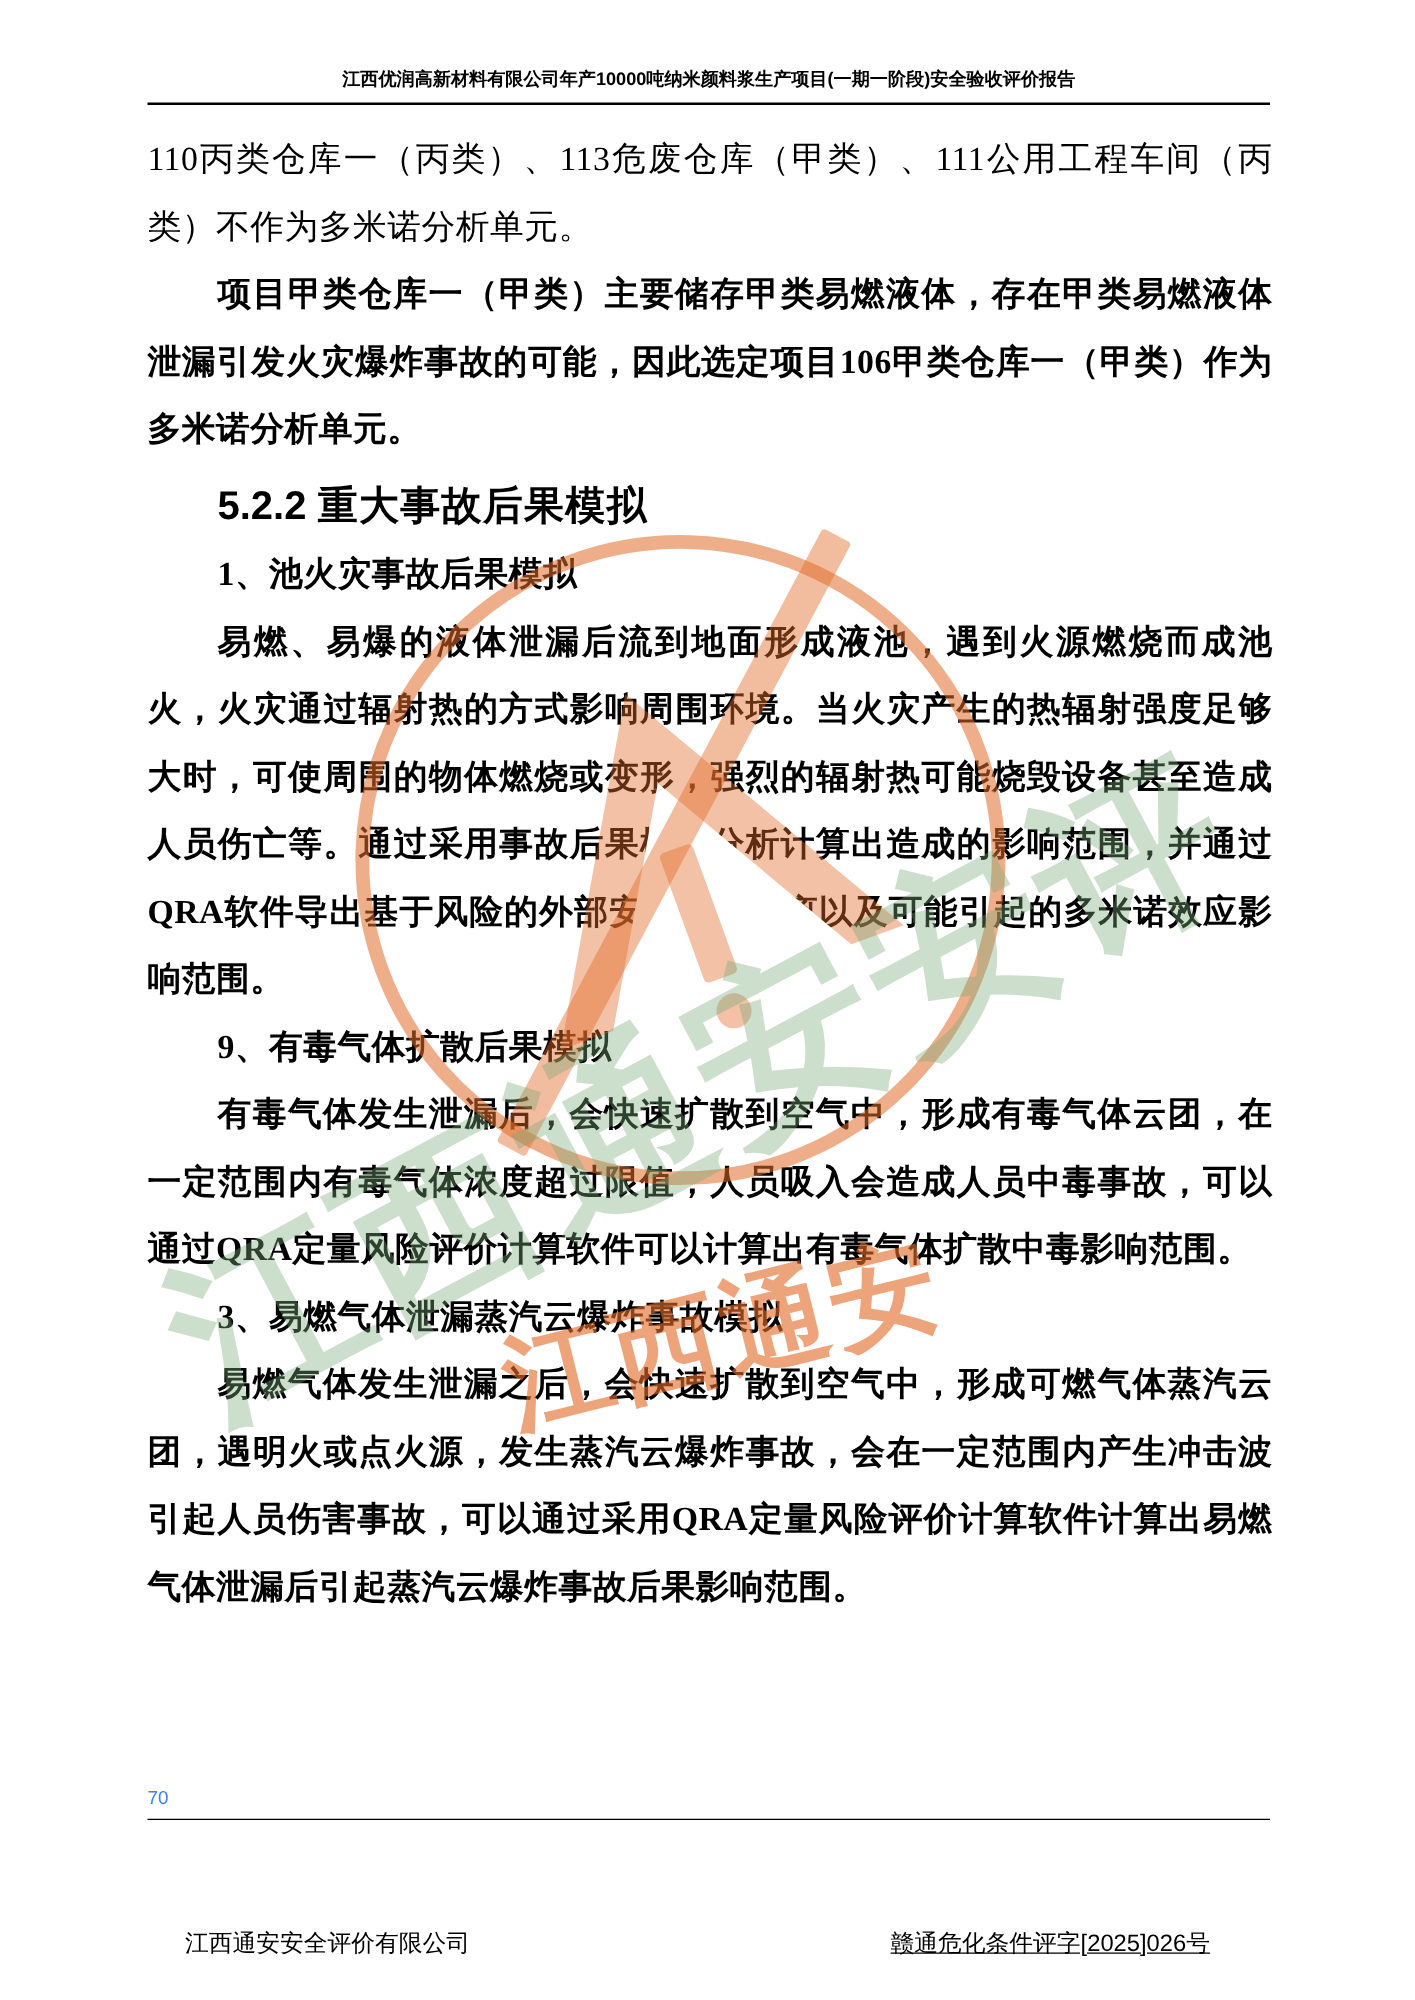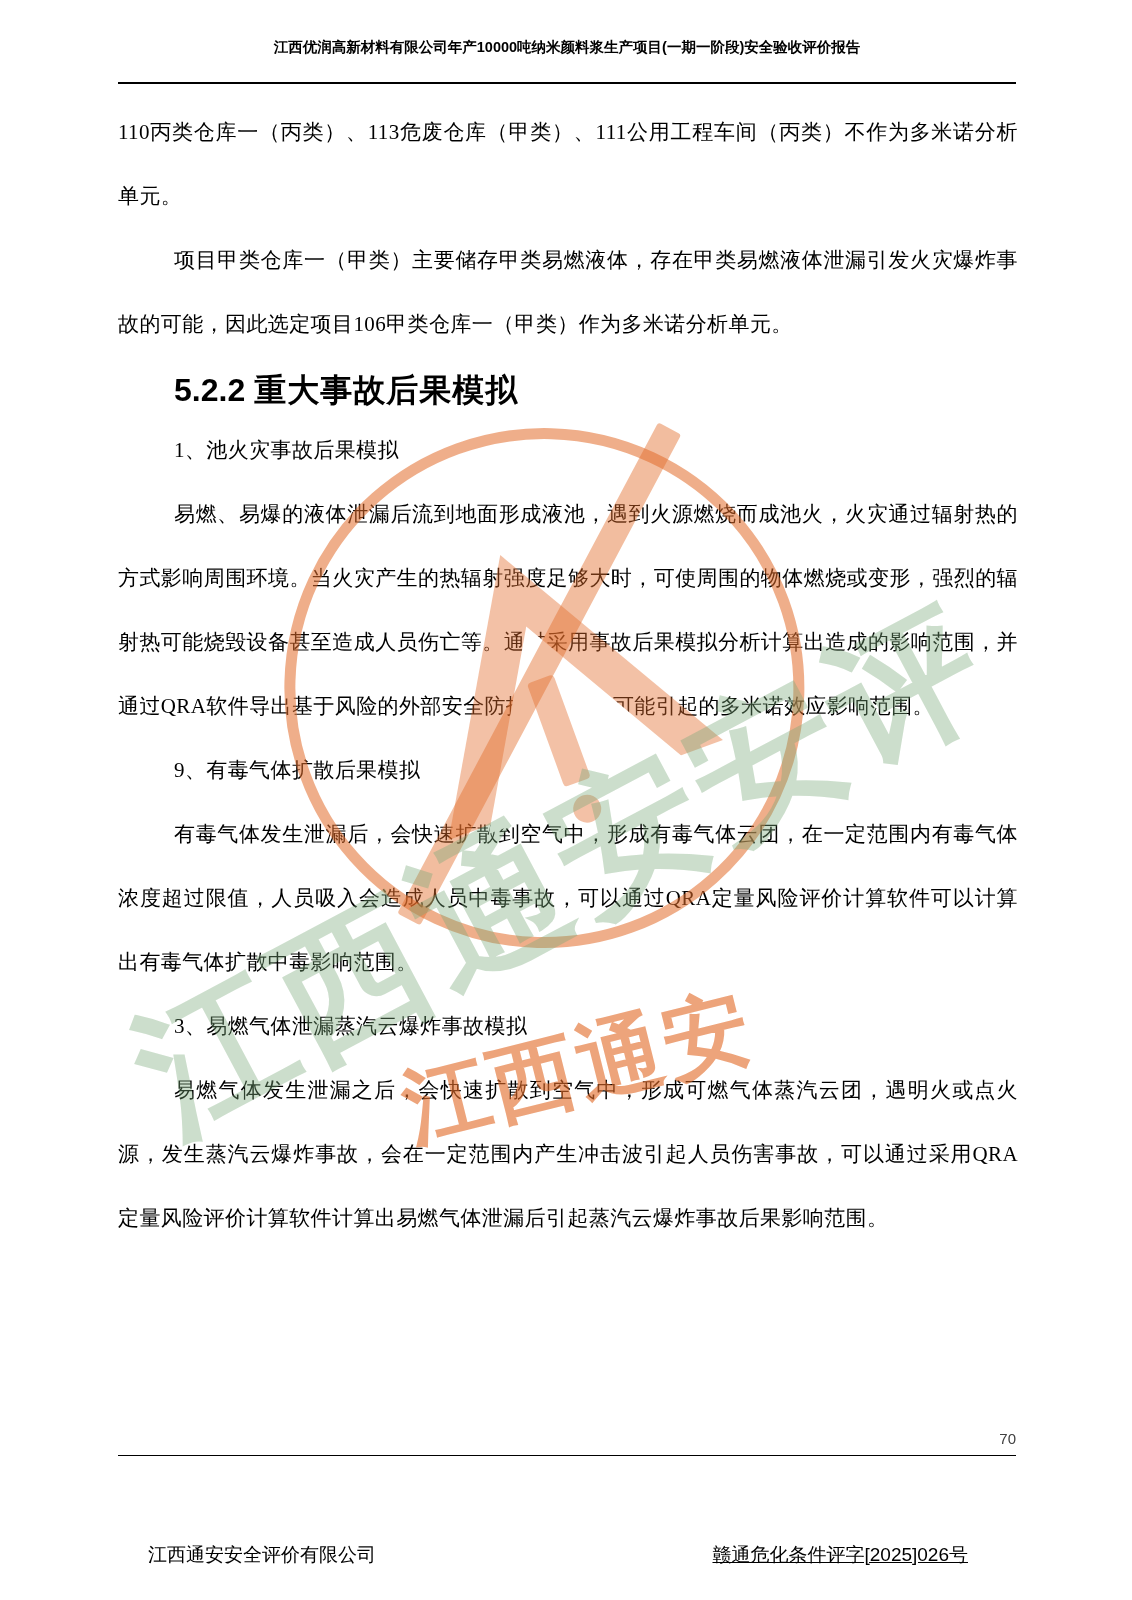--- a/index.html
+++ b/index.html
@@ -19,21 +19,21 @@
   .page {
     position: relative;
     width: 1132px;
     height: 1600px;
     box-sizing: border-box;
   }
 
   
   .header {
     position: absolute;
-    top: 38px;
+    top: 54px;
     left: 118px;
     width: 898px;
     text-align: center;
     font-family: "Liberation Sans", "DejaVu Sans", sans-serif;
     font-size: 14.5px;
     font-weight: bold;
     color: #000;
     letter-spacing: 0px;
     white-space: nowrap;
   }
@@ -46,29 +46,30 @@
   }
 
   
   .content {
     position: absolute;
     top: 100px;
     left: 118px;
     width: 900px;
   }
   .para {
-    font-size: 21px;
-    line-height: 64px;
+    font-size: 27px;
+    line-height: 54px;
     text-align: justify;
     text-justify: inter-ideograph;
     margin: 0;
     letter-spacing: 0.4px;
   }
   .indent {
     text-indent: 56px;
+    font-weight: bold;
   }
   .heading {
     font-size: 32px;
     font-weight: bold;
     line-height: 56px;
     margin: 6px 0 0 0;
     text-indent: 56px;
     letter-spacing: 1px;
   }
   .heading .num {
@@ -176,24 +177,24 @@
     white-space: nowrap;
     letter-spacing: 3px;
   }
 
   
   .page-number {
     position: absolute;
     top: 1430px;
     left: 118px;
     width: 898px;
-    text-align: right;
+    text-align: left;
     font-family: "Liberation Sans", "DejaVu Sans", sans-serif;
     font-size: 15px;
-    color: #404040;
+    color: #3b82f6;
   }
   .footer-rule {
     position: absolute;
     top: 1455px;
     left: 118px;
     width: 898px;
     border-top: 1.5px solid #000;
   }
   .footer {
     position: absolute;

